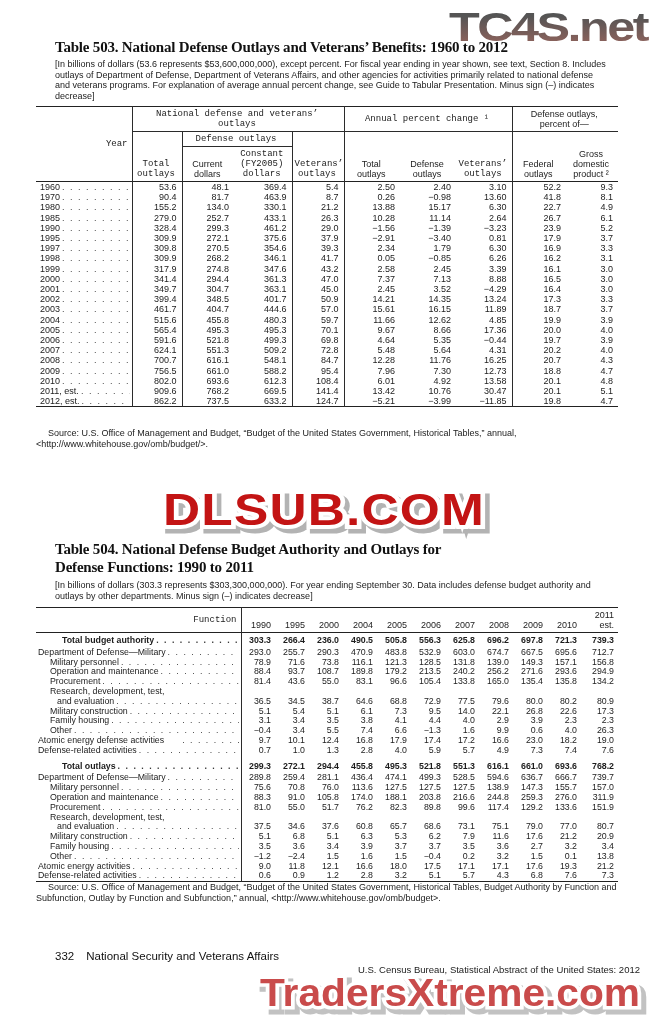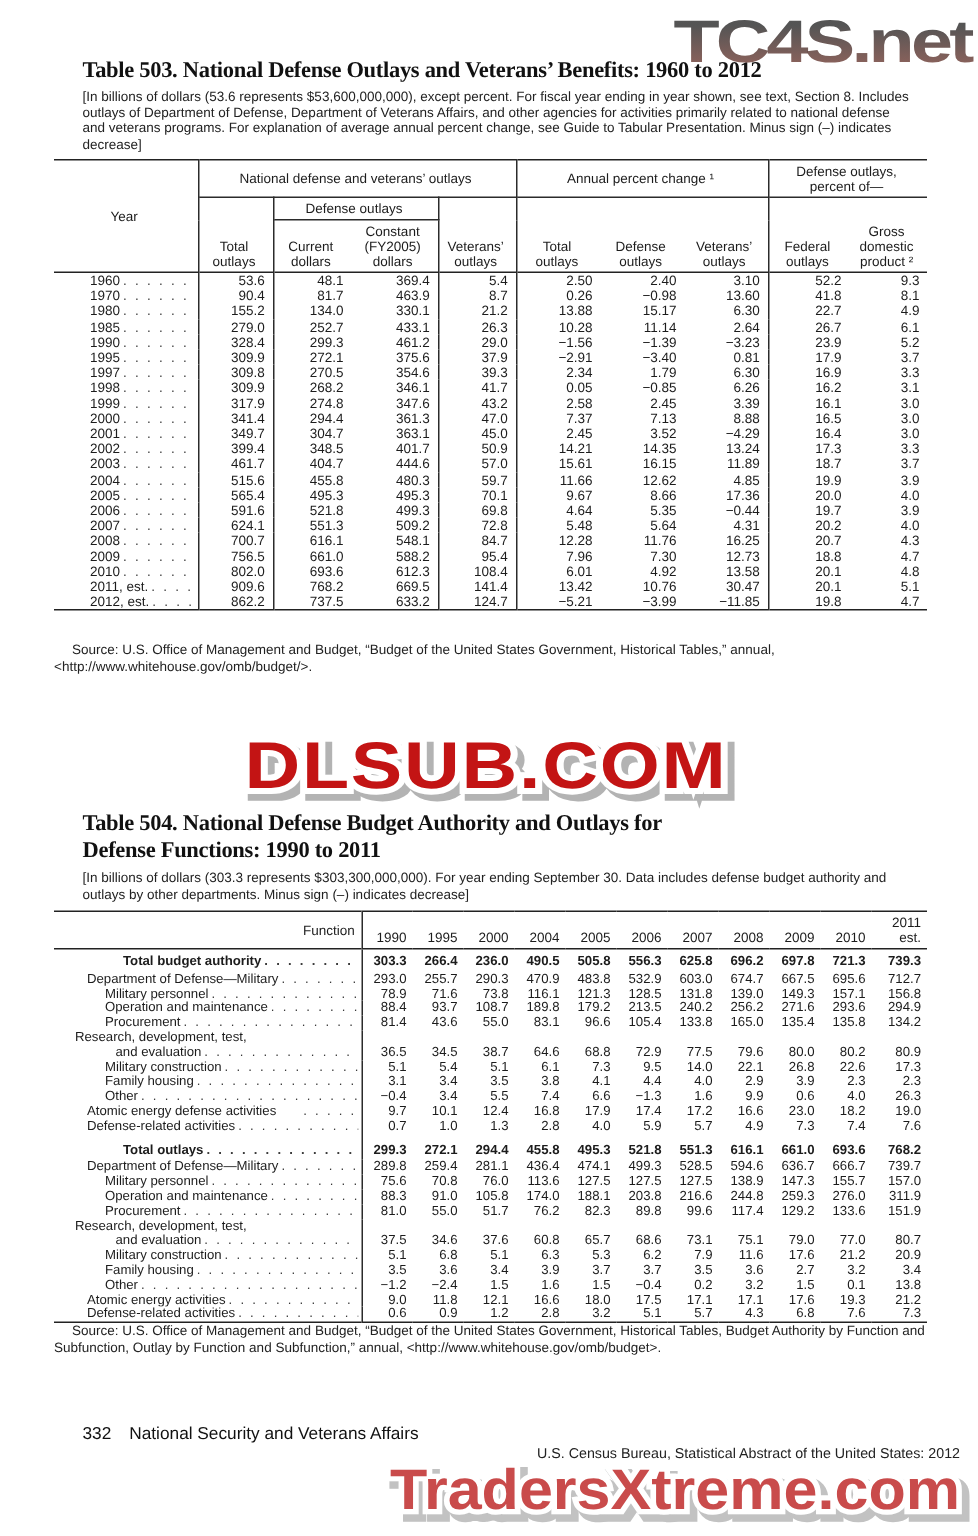--- a/index.html
+++ b/index.html
@@ -16,30 +16,30 @@
     letter-spacing:-0.2px;
   }
   .note{font-size:9px;line-height:10.6px;color:#222;margin:0;}
   .fnote{font-size:9px;line-height:10.6px;color:#222;margin:0;text-indent:12px;}
   
   table.t{border-collapse:collapse;table-layout:fixed;width:582px;
     border-top:1.2px solid #222;border-bottom:1.2px solid #222;}
   table.t thead{border-bottom:1.2px solid #222;}
   table.t th{font-weight:400;font-size:9px;line-height:10px;padding:2px 4px 2px 2px;color:#1c1c1c;}
   .hgroup{text-align:center;vertical-align:middle;border-bottom:1px solid #2b2b2b;}
-  .hyear{text-align:center;vertical-align:middle;}
+  .hyear{text-align:right;vertical-align:middle;}
   .hsub{text-align:center;vertical-align:bottom;border-bottom:1px solid #2b2b2b;}
   .hcol{text-align:center;vertical-align:bottom;}
-  .br{border-right:1px solid #2b2b2b;}
+  .br{border-right:1px solid #2b2b2b;font-family:Liberation Mono, monospace;}
   #t503 td{font-size:9px;line-height:10.2px;text-align:right;padding:0 5px 0 0;vertical-align:bottom;}
   #t503 td:nth-child(1),#t503 td:nth-child(2),#t503 td:nth-child(4),
   #t503 td:nth-child(5),#t503 td:nth-child(8){border-right:1px solid #2b2b2b;}
   #t503 td.year-cell{text-align:left;padding:0 2px 0 4px;}
   tr.gap td{padding-top:5px;}
-  .cellflex{display:flex;align-items:flex-end;overflow:hidden;margin-left:20px;}
+  .cellflex{display:flex;align-items:flex-end;overflow:hidden;}
   .lead{flex:1;white-space:nowrap;overflow:hidden;color:#3a3a3a;letter-spacing:1.5px;margin-left:2px;}
   #t504 th{vertical-align:bottom;text-align:right;padding:2px 4px 2px 2px;}
   #t504 th.hfunc{vertical-align:middle;}
   #t504 td{font-size:8.8px;line-height:9.8px;text-align:right;padding:0 4px 0 0;vertical-align:bottom;}
   #t504 td:first-child{border-right:1px solid #2b2b2b;text-align:left;padding:0 2px 0 0;}
   #t504 tr.bold td{font-weight:700;padding-top:3px;padding-bottom:2px;}
   #t504 tr.gap td{padding-top:6px;}
   
   .footer-left{font-size:11.5px;color:#111;}
   .footer-left .pageno{margin-right:12px;}

